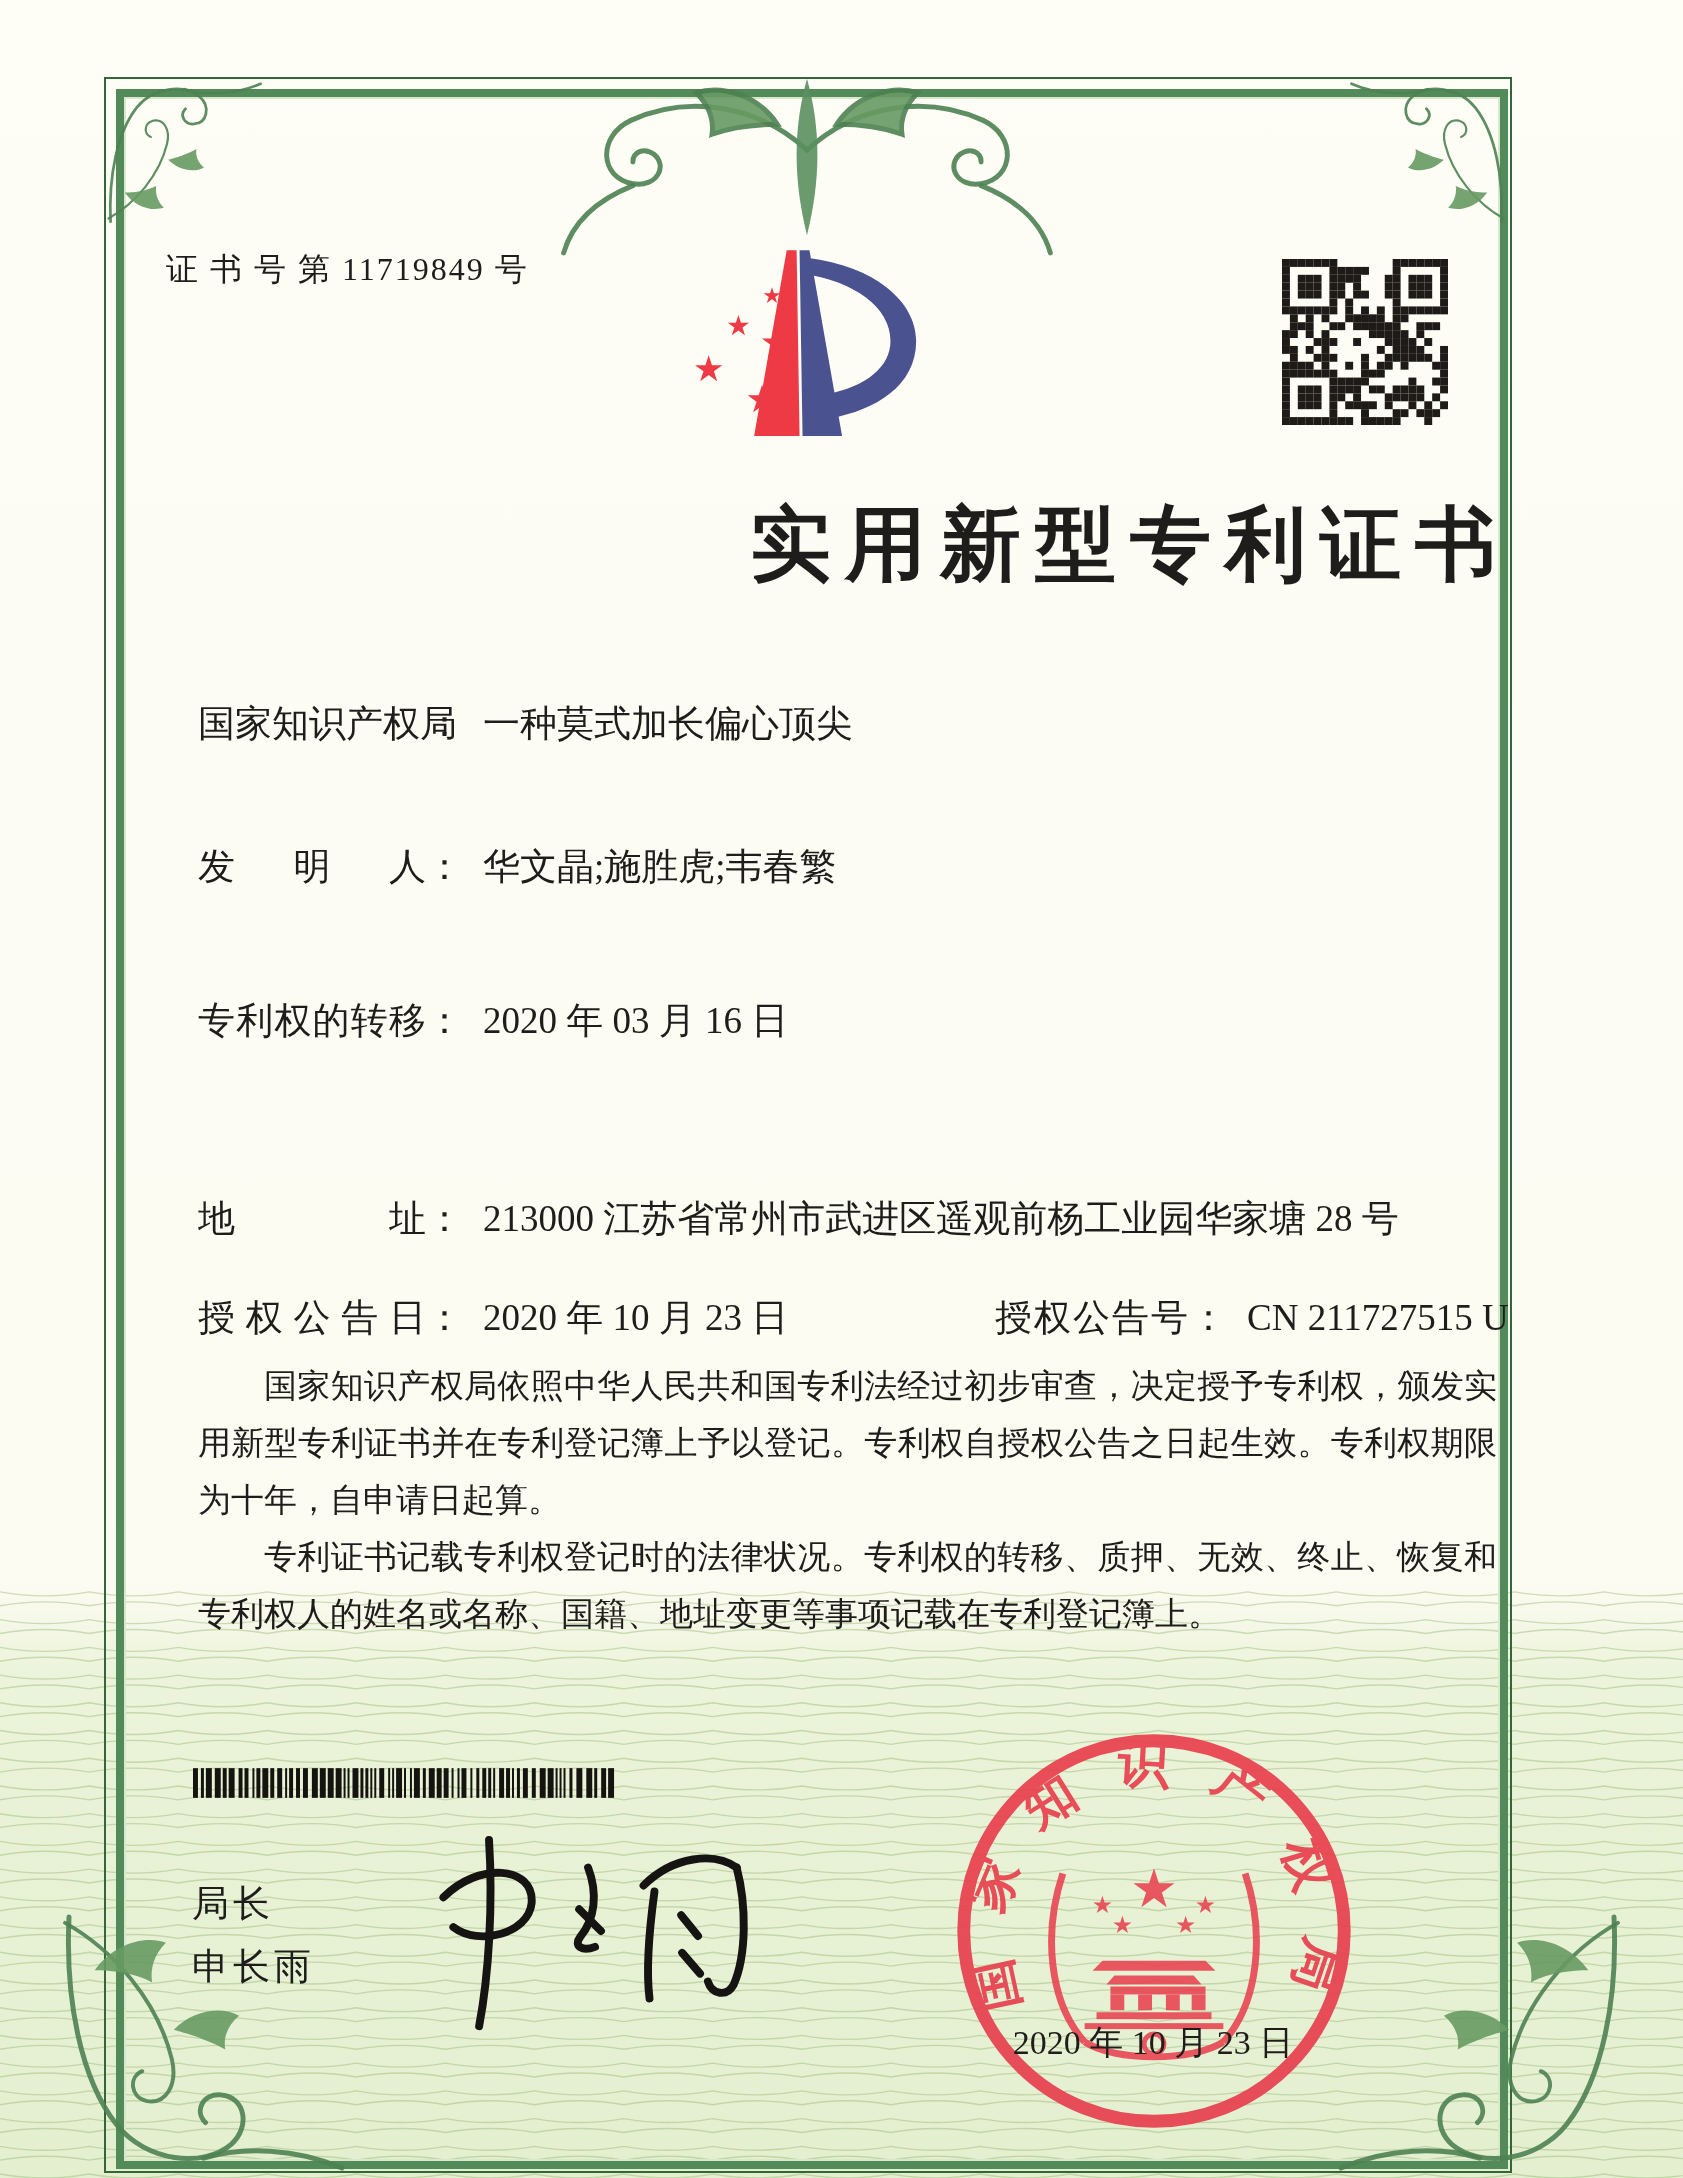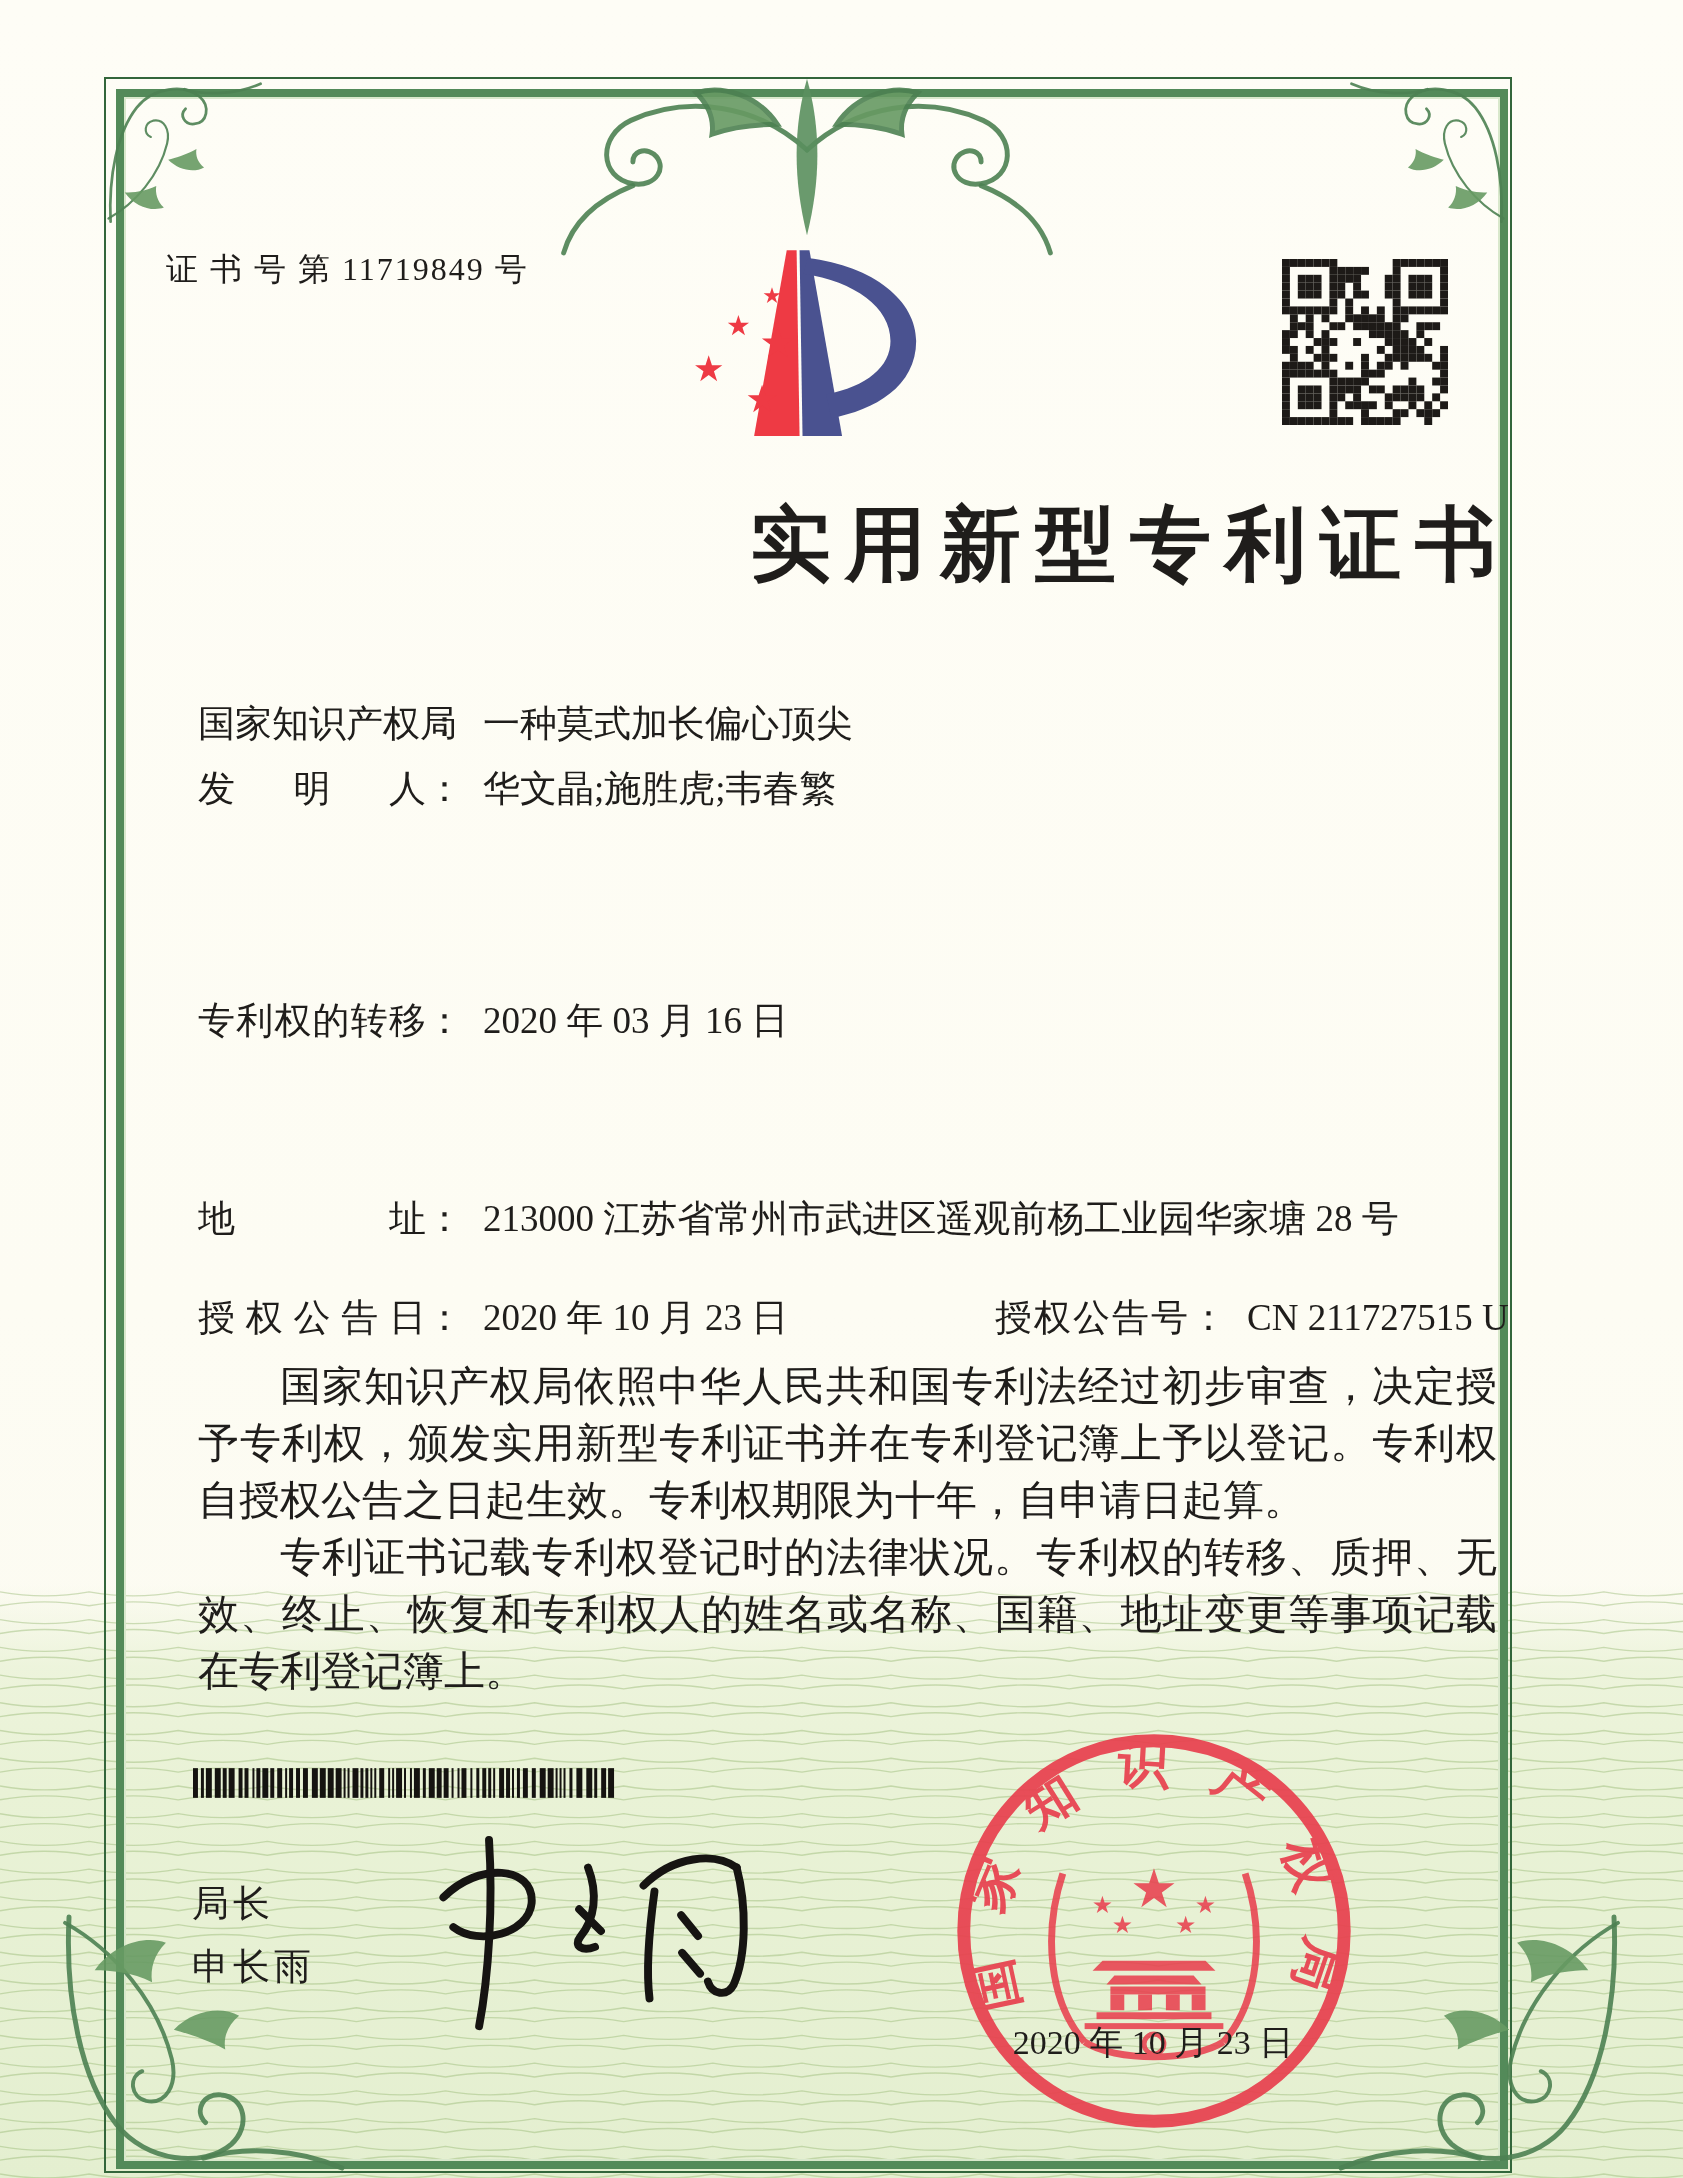--- a/index.html
+++ b/index.html
@@ -17,21 +17,21 @@
   .orn{position:absolute;z-index:2;}
   
   .certno{position:absolute;left:166px;top:248px;font-size:32px;letter-spacing:2px;z-index:3;text-align:center;}
   .title{position:absolute;left:104px;width:1406px;top:491px;text-align:right;font-size:81px;font-weight:700;
          letter-spacing:14px;z-index:3;}
   .frow{position:absolute;left:198px;font-size:37px;white-space:nowrap;z-index:3;}
   .flabel{display:inline-block;width:228px;text-align:justify;text-align-last:justify;}
   .fcolon{display:inline-block;margin-right:20px;}
   .pair2{position:absolute;left:797px;top:0;font-family:Liberation Serif, serif;}
   .pair2 .flabel{width:auto;text-align:left;text-align-last:auto;letter-spacing:2px;}
-  .body-par{position:absolute;left:198px;width:1299px;top:1358px;font-size:41px;line-height:57px;
+  .body-par{position:absolute;left:198px;width:1299px;top:1358px;font-size:33px;line-height:57px;
             text-align:justify;z-index:3;}
   .body-par p{margin:0;text-indent:2em;}
   .barcode{position:absolute;left:193px;top:1768px;z-index:3;}
   .signer-role{position:absolute;left:192px;top:1879px;font-size:37px;letter-spacing:4px;z-index:3;}
   .signer-name{position:absolute;left:192px;top:1942px;font-size:37px;letter-spacing:4px;z-index:3;}
   .signature{position:absolute;left:384px;top:1824px;z-index:3;}
   .seal{position:absolute;left:936px;top:1713px;z-index:4;opacity:.92;}
   .seal-date{position:absolute;left:965px;top:2020px;width:376px;text-align:center;font-size:34px;z-index:5;}
   .footer{position:absolute;left:535px;top:2113px;width:396px;text-align:center;font-size:30px;z-index:3;}
   .logo{position:absolute;left:681px;top:246px;z-index:3;}
@@ -404,21 +404,21 @@
       <rect x="104" y="160" width="8" height="8" fill="#1d1a17"></rect>
       <rect x="112" y="160" width="8" height="8" fill="#1d1a17"></rect>
       <rect x="144" y="160" width="8" height="8" fill="#1d1a17"></rect>
     </svg>
 
   <div class="title">实用新型专利证书</div>
 
   <div class="frow" style="top:699px">
     <span class="flabel">国家知识产权局</span><span class="fcolon">：</span><span>一种莫式加长偏心顶尖</span>
   </div>
-  <div class="frow" style="top:764px">
+  <div class="frow" style="top:842px">
     <span class="flabel">发明人</span><span class="fcolon">：</span><span>华文晶;施胜虎;韦春繁</span>
   </div>
   <div class="frow" style="top:996px">
     <span class="flabel">专利权的转移</span><span class="fcolon">：</span><span>2020 年 03 月 16 日</span>
   </div>
   <div class="frow" style="top:1194px">
     <span class="flabel">地址</span><span class="fcolon">：</span><span>213000 江苏省常州市武进区遥观前杨工业园华家塘 28 号</span>
   </div>
   <div class="frow" style="top:1293px">
     <span class="flabel">授权公告日</span><span class="fcolon">：</span><span>2020 年 10 月 23 日</span>

